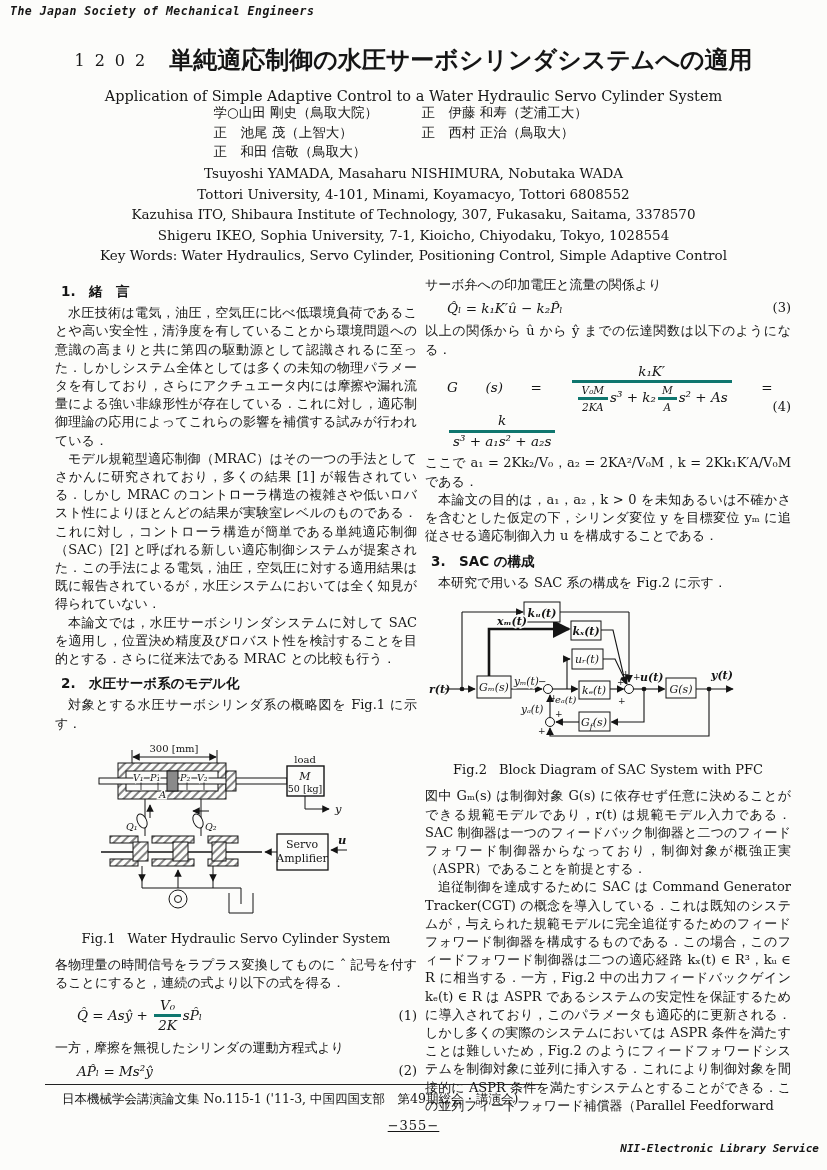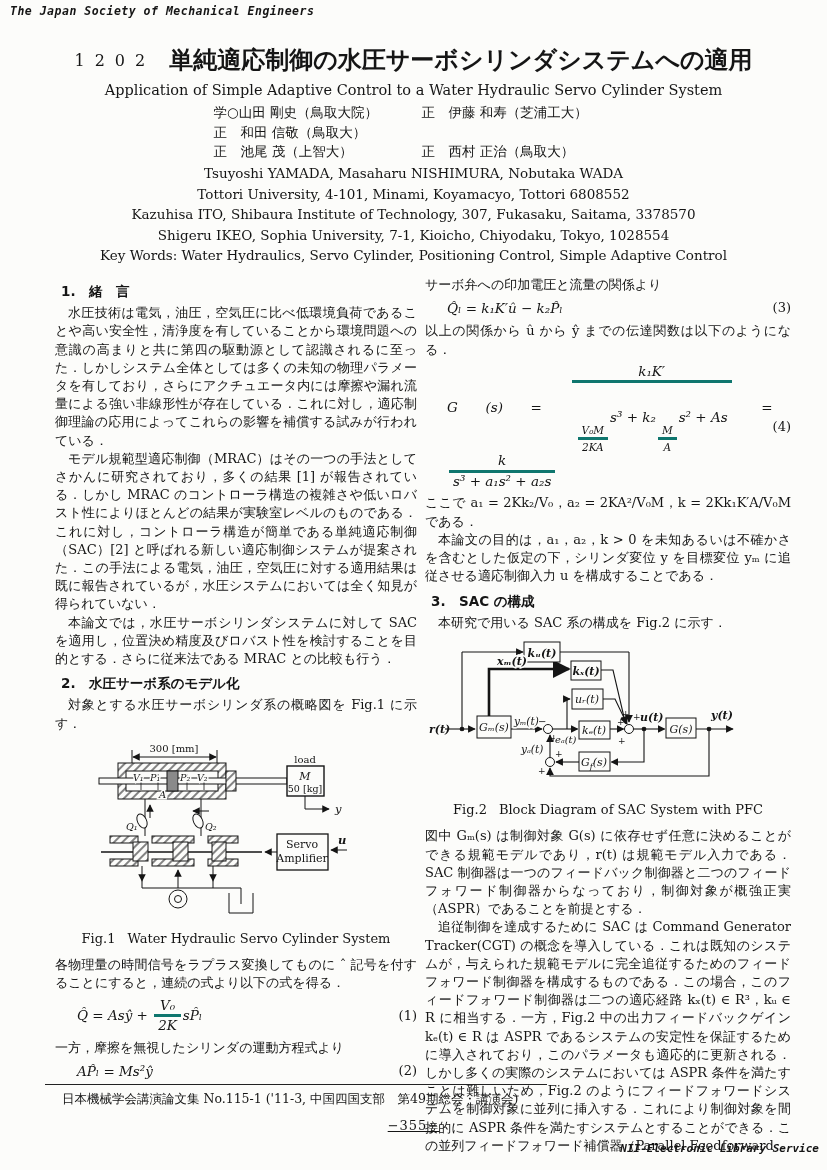--- a/index.html
+++ b/index.html
@@ -8,42 +8,42 @@
     background:#fcfcfa;color:#151515;
     font-family:"DejaVu Serif","Liberation Serif",serif;
     overflow:hidden;
   }
   .mono-it{font-family:"DejaVu Sans Mono","Liberation Mono",monospace;font-style:italic;font-weight:bold;}
   
   .jsme-header{position:absolute;left:10px;top:4px;font-size:11.5px;letter-spacing:.5px;}
   .title-row{position:absolute;left:0;top:44px;width:100%;text-align:center;white-space:nowrap;}
   .paper-no{font-size:16px;letter-spacing:10px;margin-right:14px;vertical-align:2px;}
   .title-ja{font-family:"DejaVu Sans","Liberation Sans",sans-serif;font-weight:bold;font-size:24px;}
-  .subtitle-en{position:absolute;left:0;top:82px;width:100%;text-align:center;font-size:14.5px;}
+  .subtitle-en{position:absolute;left:0;top:88px;width:100%;text-align:center;font-size:14.5px;}
   .authors-ja{position:absolute;left:0;top:103px;width:100%;}
   .authors-ja .inner{width:400px;margin:0 auto;font-size:13.5px;line-height:19.5px;}
   .authors-ja .l{display:inline-block;width:208px;}
   .authors-en{position:absolute;left:0;top:163px;width:100%;text-align:center;font-size:13.5px;line-height:20.5px;}
   .keywords{position:absolute;left:0;top:247px;width:100%;text-align:center;font-size:13.5px;}
   
   .col{position:absolute;top:276px;font-size:13px;line-height:18.2px;text-align:justify;}
   .col-left{left:55px;width:362px;}
   .col-right{left:425px;width:366px;}
   .sec-h{font-family:"DejaVu Sans","Liberation Sans",sans-serif;font-weight:bold;font-size:13.5px;
          padding-left:6px;margin:6px 0 4px 0;text-align:left;}
   .col p{margin:0;}
   p.ind{text-indent:1em;}
   
   .eqrow{display:flex;align-items:center;margin:5px 0;}
   .eqbody{margin-left:22px;font-style:italic;font-size:13.5px;}
   .eqnum{margin-left:auto;font-style:normal;font-size:13px;}
   .frac{display:inline-block;vertical-align:middle;text-align:center;margin:0 2px;}
   .fnum{display:block;padding:0 4px 1px 4px;border-bottom:3px solid #0f766e;line-height:1.15;}
   .fden{display:block;padding:1px 4px 0 4px;line-height:1.15;}
-  .fden .frac,.fnum .frac{font-size:10.5px;margin-top:40px;}
+  .fden .frac,.fnum .frac{font-size:10.5px;}
   
   .figwrap{margin:8px 0 2px 0;}
   .figcap{text-align:center;font-size:13px;margin:4px 0 8px 0;}
   .figcap .tag{margin-right:12px;}
   svg text{font-family:"DejaVu Serif","Liberation Serif",serif;fill:#151515;}
   svg .it{font-style:italic;}
   svg .lbl{paint-order:stroke;stroke:#fcfcfa;stroke-width:3px;}
   
   .foot-rule{position:absolute;left:45px;top:1084px;width:502px;height:1.3px;background:#222;}
   .foot-cite{position:absolute;left:62px;top:1091px;font-size:12.5px;}
@@ -56,22 +56,22 @@
 <div class="jsme-header mono-it">The Japan Society of Mechanical Engineers</div>
 
 <div class="title-row">
   <span class="paper-no">1202</span><span class="title-ja">単純適応制御の水圧サーボシリンダシステムへの適用</span>
 </div>
 <div class="subtitle-en">Application of Simple Adaptive Control to a Water Hydraulic Servo Cylinder System</div>
 
 <div class="authors-ja">
   <div class="inner">
     <div><span class="l">学○山田 剛史（鳥取大院）</span><span>正　伊藤 和寿（芝浦工大）</span></div>
+    <div><span class="l">正　池尾 茂（上智大）</span><span>正　西村 正治（鳥取大）</span></div>
     <div><span class="l">正　和田 信敬（鳥取大）</span><span></span></div>
-    <div><span class="l">正　池尾 茂（上智大）</span><span>正　西村 正治（鳥取大）</span></div>
   </div>
 </div>
 
 <div class="authors-en">
   <div>Tsuyoshi YAMADA, Masaharu NISHIMURA, Nobutaka WADA</div>
   <div>Tottori University, 4-101, Minami, Koyamacyo, Tottori 6808552</div>
   <div>Kazuhisa ITO, Shibaura Institute of Technology, 307, Fukasaku, Saitama, 3378570</div>
   <div>Shigeru IKEO, Sophia University, 7-1, Kioicho, Chiyodaku, Tokyo, 1028554</div>
 </div>
 

